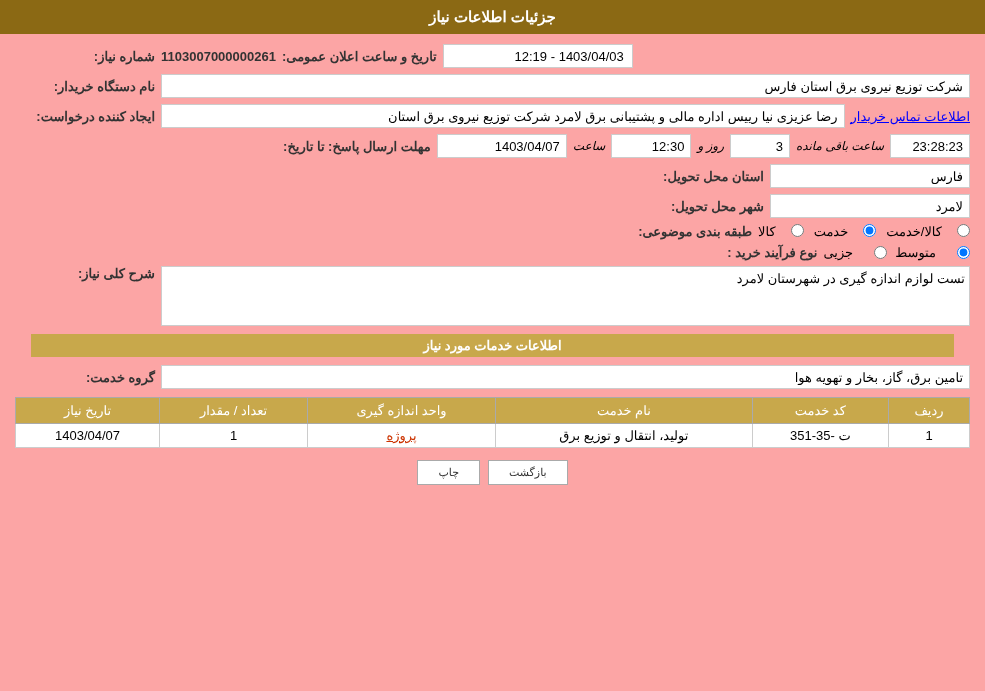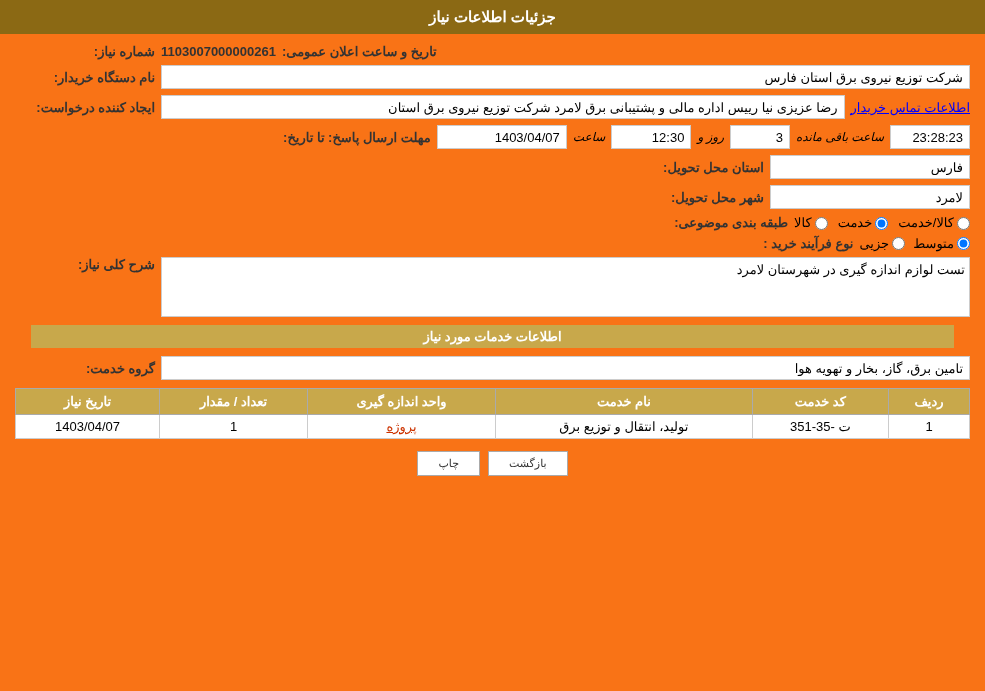--- a/index.html
+++ b/index.html
@@ -5,21 +5,21 @@
     * { box-sizing: border-box; margin: 0; padding: 0; }
     body {
       font-family: Tahoma, Arial, sans-serif;
       font-size: 13px;
       background: #f0f0f0;
       direction: rtl;
     }
     .page-wrapper {
       max-width: 985px;
       margin: 0 auto;
-      background: #f97316;
+      background: #fca5a5;
       min-height: 691px;
     }
     .header-bar {
       background: #8b6914;
       color: #fff;
       text-align: center;
       padding: 8px 10px;
       font-size: 15px;
       font-weight: bold;
     }
@@ -84,22 +84,22 @@
       color: #333;
       white-space: nowrap;
     }
     .radio-group {
       display: flex;
       gap: 10px;
       align-items: center;
     }
     .radio-option {
       display: flex;
-      align-items: flex-end;
-      gap: 3px;
+      align-items: flex-start;
+      gap: 15px;
     }
     .section-divider {
       background: #c8a84b;
       color: #fff;
       text-align: center;
       padding: 4px 10px;
       font-size: 13px;
       font-weight: bold;
       margin: 8px 16px;
     }
@@ -128,21 +128,21 @@
       font-size: 13px;
     }
     table thead tr {
       background: #c8a84b;
       color: #fff;
     }
     table th {
       border: 1px solid #aaa;
       padding: 5px 8px;
       text-align: center;
-      font-weight: bold;
+      font-weight: normal;
     }
     table td {
       border: 1px solid #ccc;
       padding: 4px 8px;
       text-align: center;
       background: #fff;
     }
     table tbody tr:nth-child(even) td {
       background: #f9f9f9;
     }
@@ -190,21 +190,21 @@
     }
     .process-row {
       display: flex;
       align-items: center;
       gap: 8px;
       flex-wrap: wrap;
     }
     .process-option {
       display: flex;
       align-items: center;
-      gap: 3px;
+      gap: 21px;
       justify-content: flex-end;
     }
     .process-note {
       font-size: 12px;
       color: #333;
     }
     .sharhkoli-wrapper {
       display: flex;
       align-items: flex-start;
       gap: 6px;
@@ -214,20 +214,21 @@
 </head>
 <body>
 
 <div class="page-wrapper">
 
   <div class="header-bar">جزئیات اطلاعات نیاز</div>
 
   <div class="main-content">
 
     <div class="announce-row">
+      <span class="announce-value announce-date">1403/04/03 - 12:19</span>
       <span class="inline-label announce-label">تاریخ و ساعت اعلان عمومی:</span>
       <span class="label-cell" style="min-width:auto;">1103007000000261</span>
       <span class="label-cell">شماره نیاز:</span>
     </div>
 
     <div class="section-row">
       <input class="value-input" style="flex: 1 1 0%;" type="text" value="شرکت توزیع نیروی برق استان فارس">
       <span class="label-cell">نام دستگاه خریدار:</span>
     </div>
 

